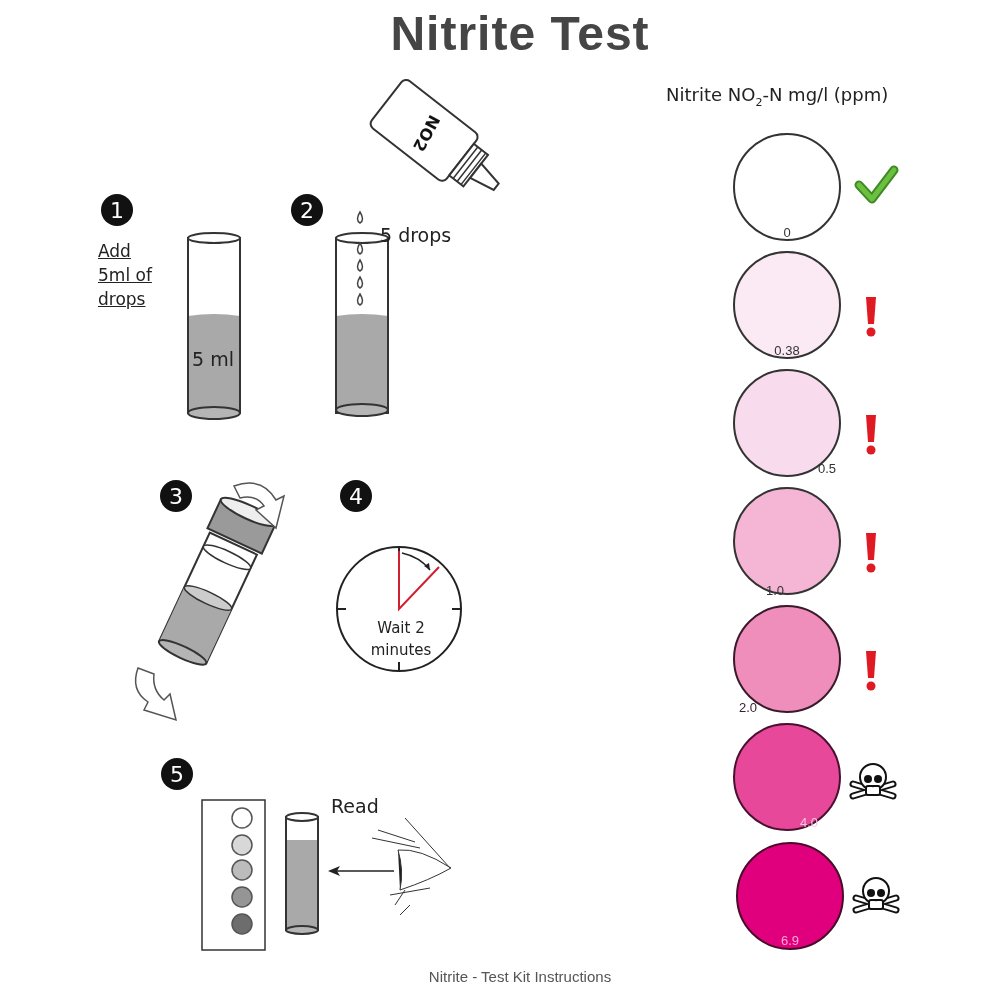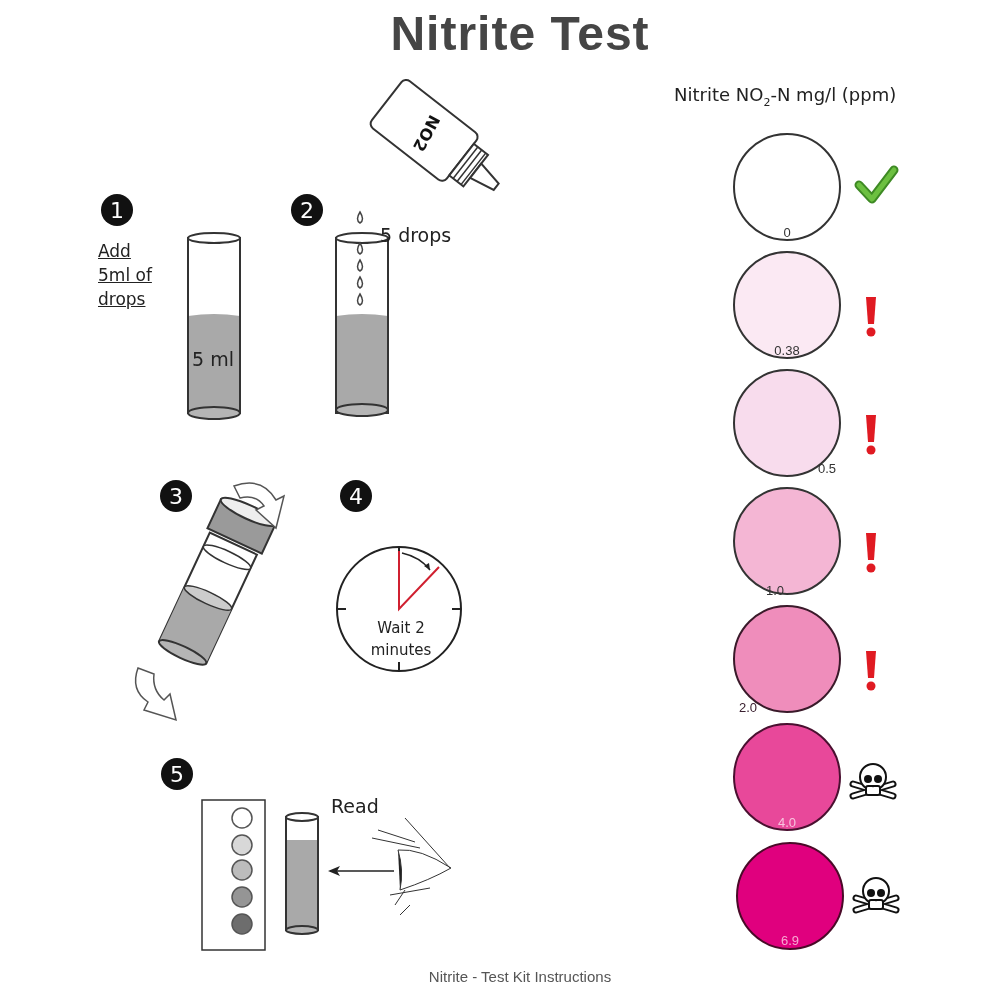--- a/index.html
+++ b/index.html
@@ -1,21 +1,21 @@
 <!DOCTYPE html>
 <html><head>
 <meta charset="utf-8">
 <style>
   html, body { margin: 0; padding: 0; background: #ffffff; }
   body { width: 1000px; height: 1000px; position: relative; overflow: hidden;
          font-family: "DejaVu Sans", sans-serif; color: #2b2b2b; }
   .abs { position: absolute; }
   .title { left: 0; top: 6px; width: 1040px; text-align: center; font-family: "Liberation Sans", sans-serif;
            font-weight: bold; font-size: 48px; color: #454545; letter-spacing: 1px; }
-  .scale-header { left: 666px; top: 84px; font-family: "DejaVu Sans", sans-serif; font-size: 18px; color: #222; margin-left: 8px; }
+  .scale-header { left: 666px; top: 84px; font-family: "DejaVu Sans", sans-serif; font-size: 18px; color: #222; }
   .scale-header sub { font-size: 11px; }
   .caption { left: 0; top: 968px; width: 1040px; text-align: center; font-family: "Liberation Sans", sans-serif;
              font-size: 15px; color: #555; }
   .step-text { font-family: "DejaVu Sans", sans-serif; font-size: 17px; color: #222; line-height: 24px; }
   .scale-label { position: absolute; font-family: "Liberation Sans", sans-serif; font-size: 13px; text-align: center; width: 60px; }
   svg text { font-family: "DejaVu Sans", sans-serif; }
 </style>
 </head>
 <body>
 
@@ -86,21 +86,21 @@
       <ellipse cx="-5" cy="-7" rx="4" ry="4" fill="#111"></ellipse>
         <ellipse cx="5" cy="-7" rx="4" ry="4" fill="#111"></ellipse>
       <path d="M-1 -1 L1 -1 L0 2 Z" fill="#111"></path>
     </g>
   </svg>
   <div class="scale-label" style="left: 757px; top: 225px; color: rgb(51, 51, 51);">0</div>
   <div class="scale-label" style="left: 757px; top: 343px; color: rgb(51, 51, 51);">0.38</div>
   <div class="scale-label" style="left: 797px; top: 461px; color: rgb(51, 51, 51);">0.5</div>
   <div class="scale-label" style="left: 745px; top: 583px; color: rgb(51, 51, 51);">1.0</div>
   <div class="scale-label" style="left: 718px; top: 700px; color: rgb(58, 32, 48);">2.0</div>
-  <div class="scale-label" style="left: 757px; top: 815px; color: rgb(247, 196, 222);">4.0</div>
+  <div class="scale-label" style="left: 779px; top: 815px; color: rgb(247, 196, 222);">4.0</div>
   <div class="scale-label" style="left: 760px; top: 933px; color: rgb(247, 168, 210);">6.9</div>
 </div>
 
 <svg class="abs" width="700" height="1000" style="left:0;top:0;">
 
   <g>
     <circle cx="117" cy="210" r="16" fill="#111"></circle>
     <text x="117" y="218" fill="#fff" font-size="22" text-anchor="middle">1</text>
     <g>
       <rect x="188" y="238" width="52" height="175" fill="#fff" stroke="#333" stroke-width="2"></rect>

